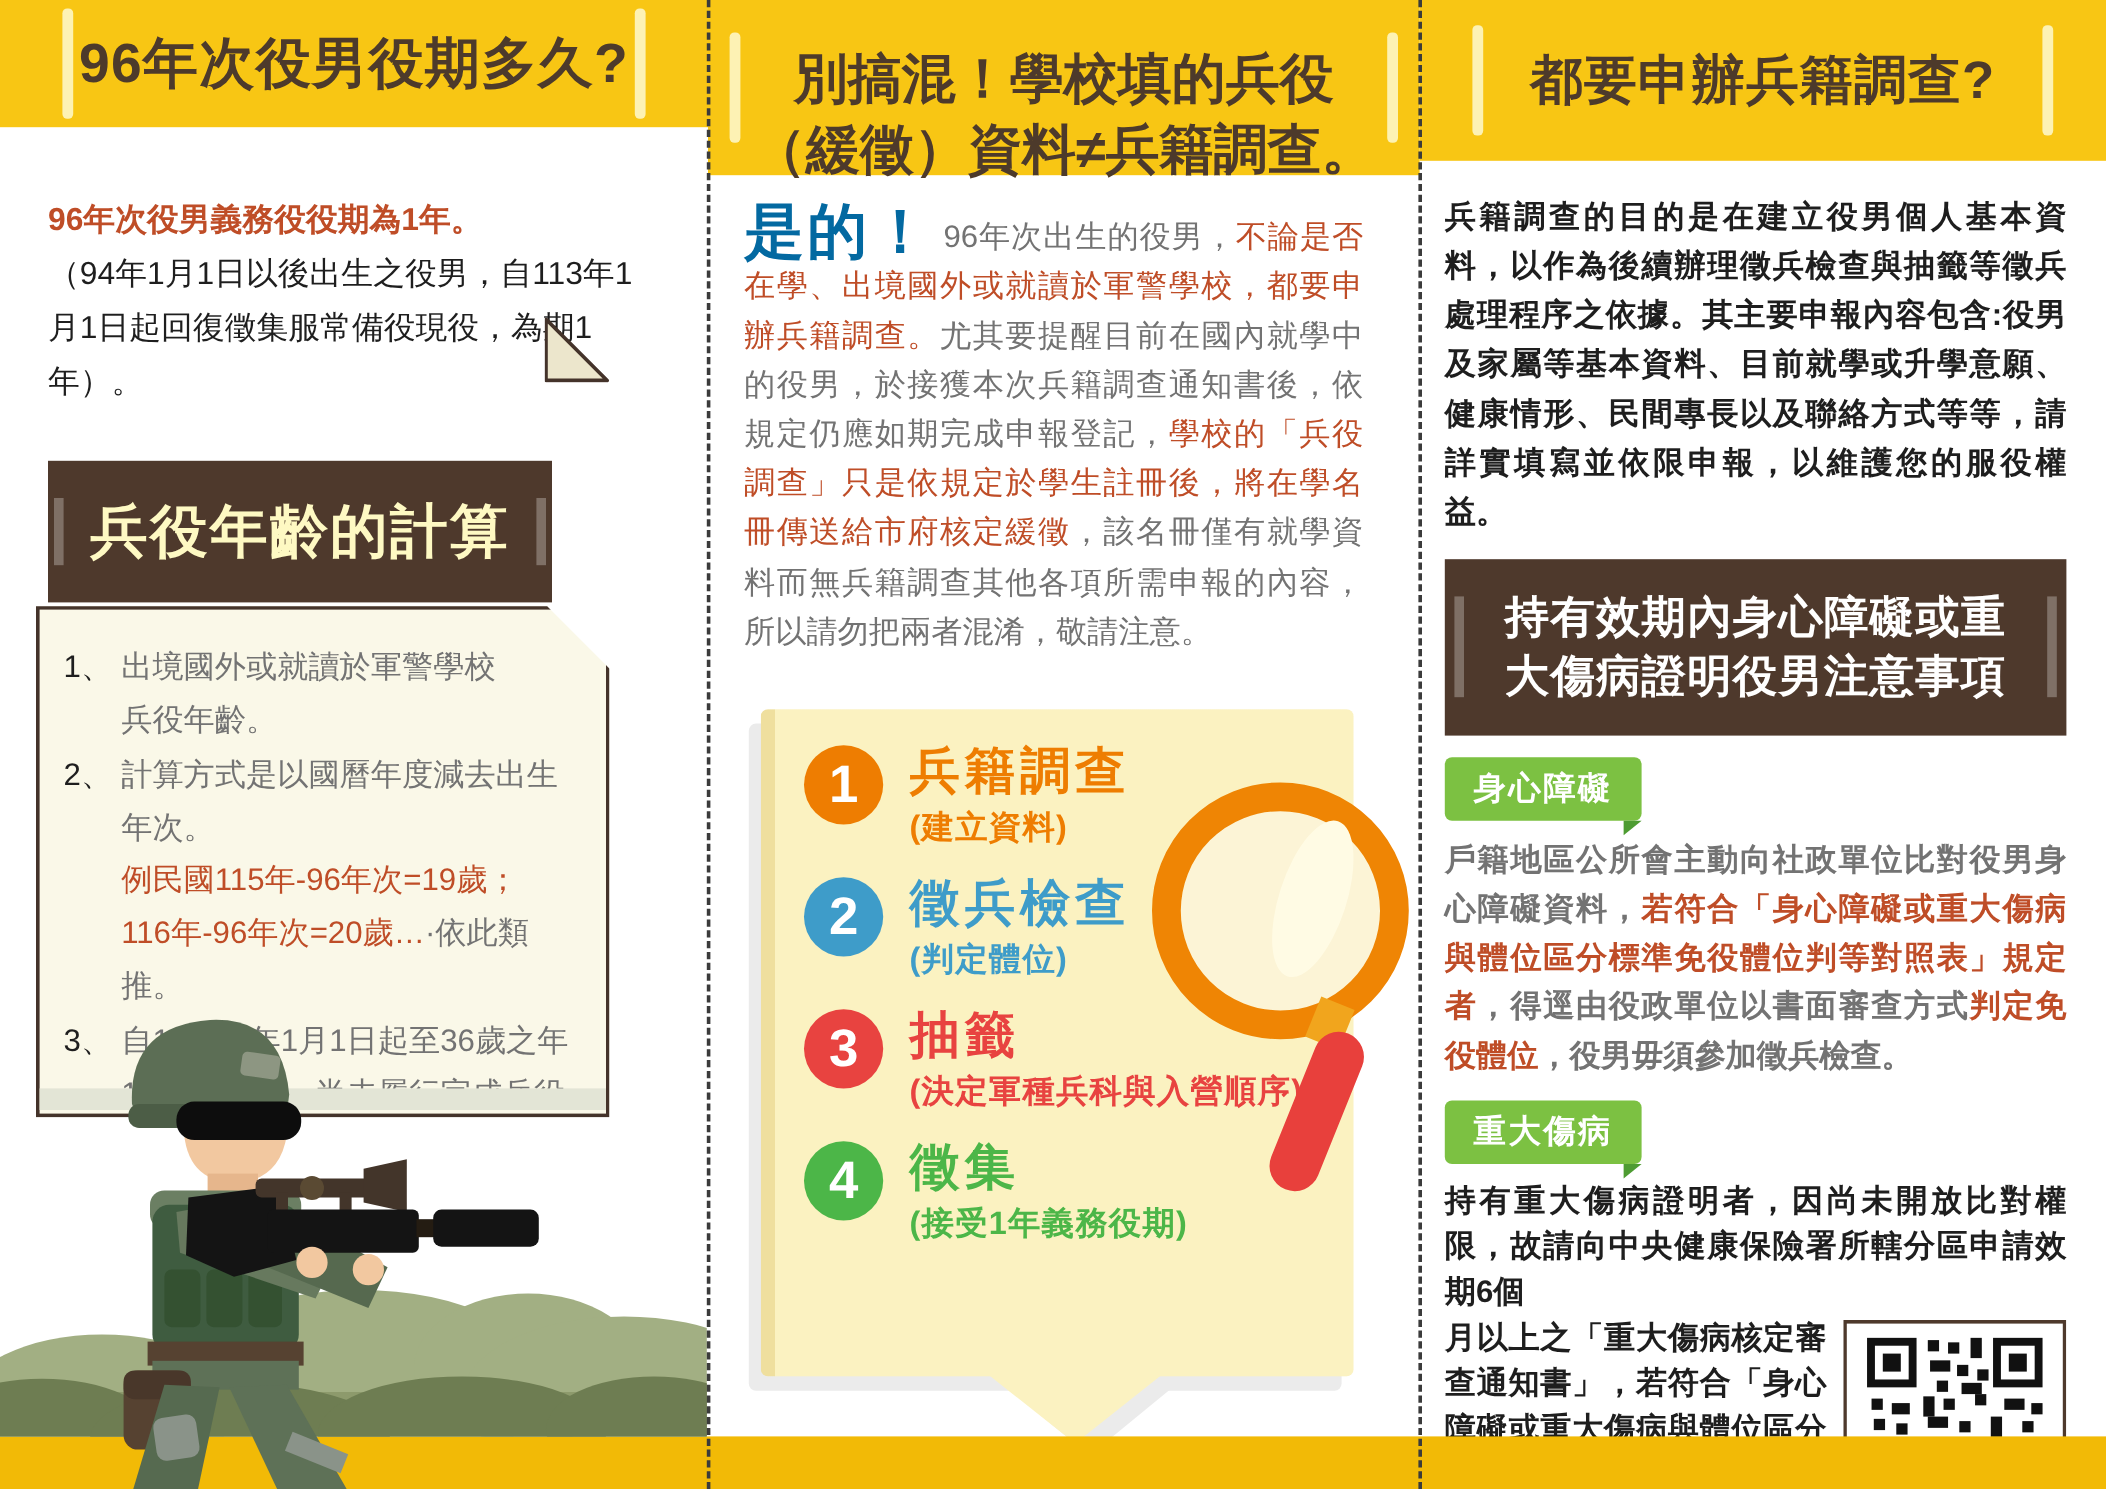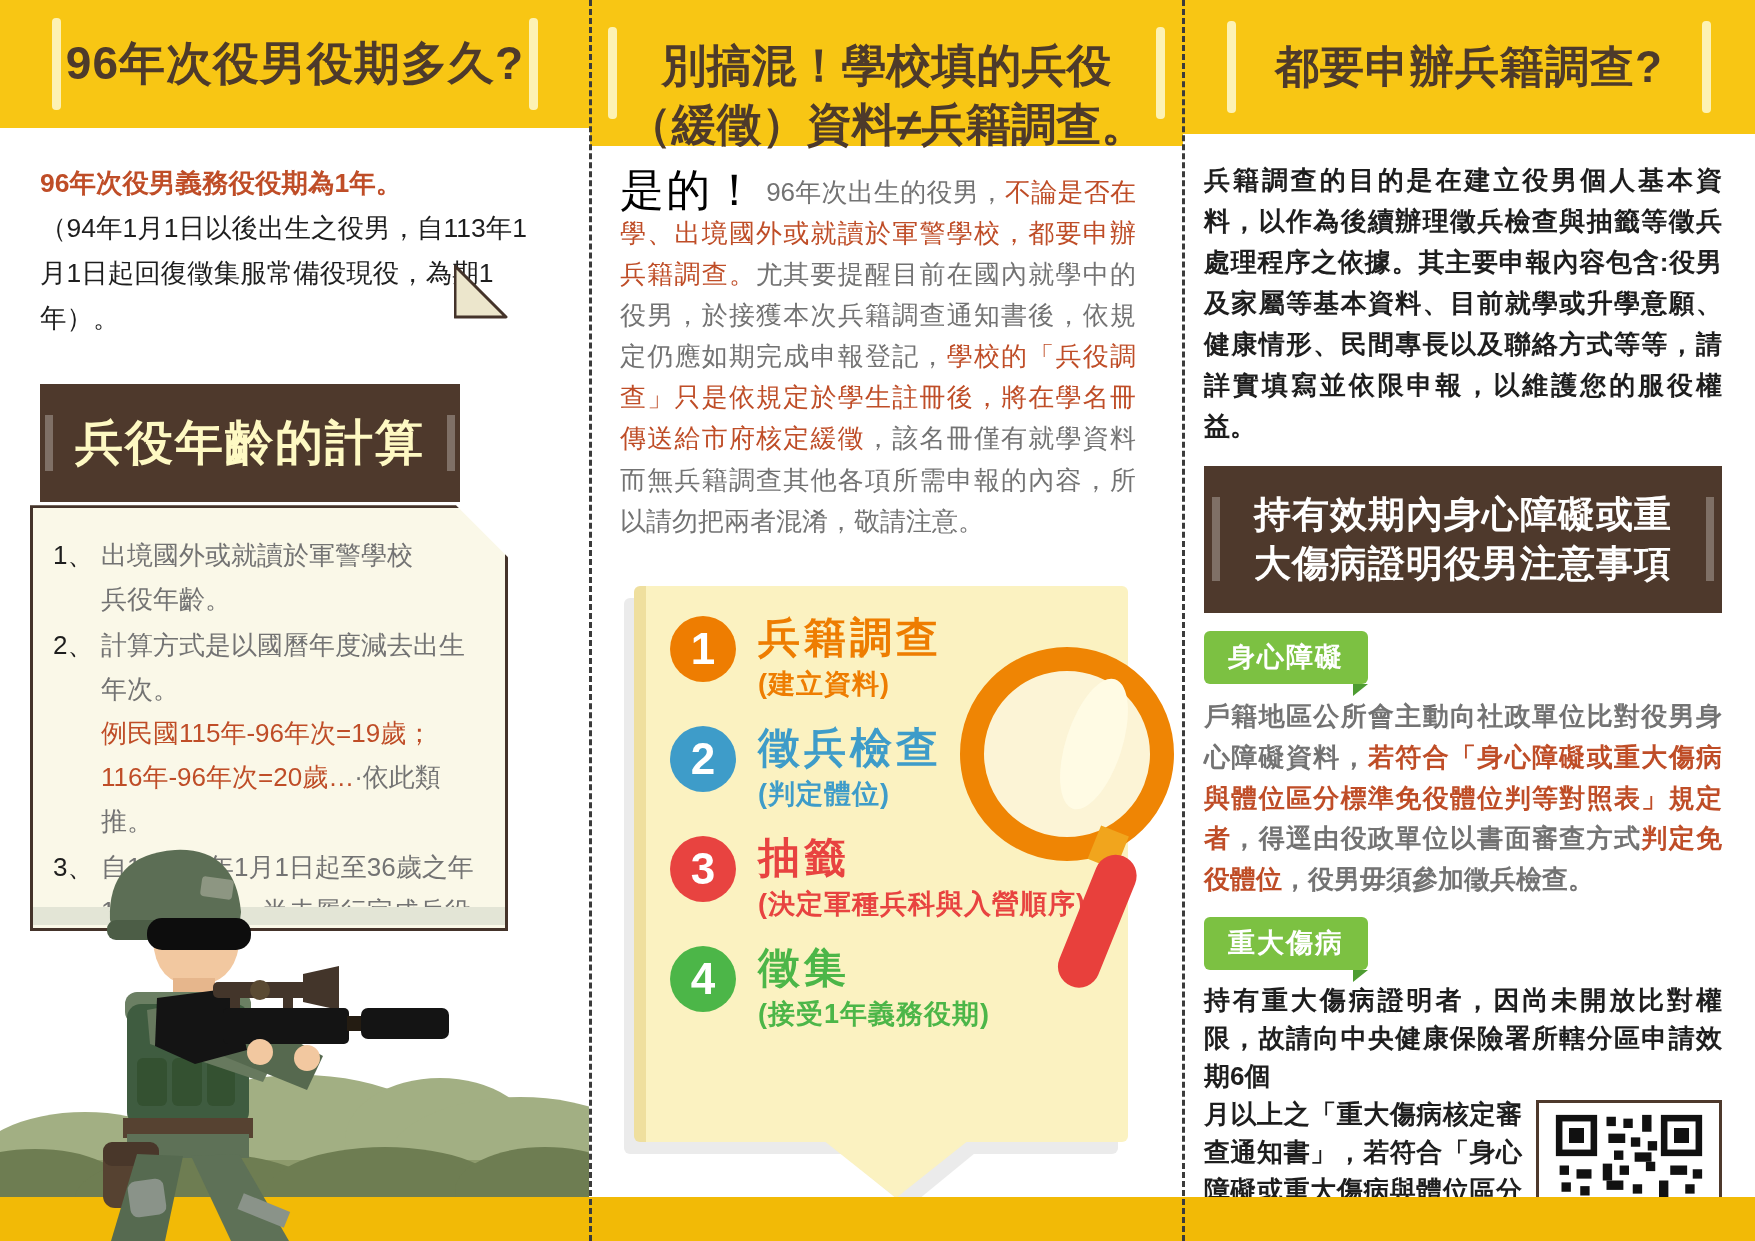--- a/index.html
+++ b/index.html
@@ -2,21 +2,21 @@
 <html><head>
 <meta charset="utf-8">
 <style>
   html,body{margin:0;padding:0;background:#ffffff;}
   .page{
     position:relative;width:1755px;height:1241px;overflow:hidden;background:#ffffff;
     font-family:"Liberation Sans","DejaVu Sans",sans-serif;color:#1e1e1e;
   }
   
   .hdr{position:absolute;top:0;background:#f8c614;display:flex;align-items:center;justify-content:space-between;box-sizing:border-box;}
-  .hdr1{left:0;width:590px;height:128px;padding:0 52px;}
+  .hdr1{left:0;width:590px;height:106px;padding:0 52px;}
   .hdr2{left:590px;width:593px;height:146px;padding:0 18px;}
   .hdr3{left:1183px;width:572px;height:134px;padding:0 44px;}
   .hbar{width:9px;height:92px;background:#fdf2b4;border-radius:4px;flex:0 0 auto;}
   .hdr h1{margin:0;color:#4d3a2b;font-weight:800;text-align:center;flex:1;}
   .hdr1 h1{font-size:46px;letter-spacing:1px;}
   .hdr2 h1{font-size:45px;line-height:1.32;margin-top:44px;}
   .hdr3 h1{font-size:44px;letter-spacing:1px;}
   
   .sep{position:absolute;top:0;height:1241px;width:0;border-left:3px dashed #3b3b3b;z-index:30;}
   .sep1{left:589px;} .sep2{left:1182px;}
@@ -37,21 +37,21 @@
   .note-box{position:relative;margin-left:-10px;margin-top:3px;width:478px;height:426px;background:#faf8e8;
     border:3px solid #44332a;box-sizing:border-box;padding:26px 22px 0 20px;
     clip-path:polygon(0 0,calc(100% - 52px) 0,100% 52px,100% 100%,0 100%);}
   .note-box::after{content:"";position:absolute;left:0;bottom:3px;width:100%;height:18px;background:#e3e5d6;}
   .note-fold{position:absolute;top:131px;left:414px;z-index:6;}
   .li{display:flex;font-size:26px;line-height:1.69;margin-bottom:2px;}
   .li .num{flex:0 0 48px;}
   .li .li-text{flex:1;}
   
   .c2-para{margin-top:22px;font-size:26px;line-height:1.58;text-align:justify;}
-  .c2-lead{color:#000000;font-weight:400;font-size:44px;line-height:1;vertical-align:-4px;letter-spacing:2px;}
+  .c2-lead{color:#0369a1;font-weight:700;font-size:50px;line-height:1;vertical-align:-4px;letter-spacing:2px;}
   .steps-box{position:relative;margin-top:44px;margin-left:14px;width:494px;min-height:556px;background:#fbf2c1;
     border-radius:6px;box-shadow:-10px 12px 0 #ebebeb;box-sizing:border-box;padding:30px 14px 20px 36px;
     background-image:linear-gradient(90deg,#efdf9e 0 12px,#fbf2c1 12px);}
   .steps-title-row{display:flex;align-items:center;justify-content:center;gap:20px;margin-bottom:26px;}
   .steps-title-row .obar{width:9px;height:46px;background:#f0a31f;}
   .steps-title{font-size:40px;font-weight:800;color:#4d3a2b;letter-spacing:2px;}
   .step{display:flex;align-items:flex-start;gap:22px;margin-bottom:24px;position:relative;z-index:2;}
   .step .circ{flex:0 0 66px;width:66px;height:66px;border-radius:50%;color:#fff;font-weight:800;font-size:44px;
     display:flex;align-items:center;justify-content:center;}
   .step .lbl{font-size:42px;font-weight:800;letter-spacing:4px;line-height:1.05;}

